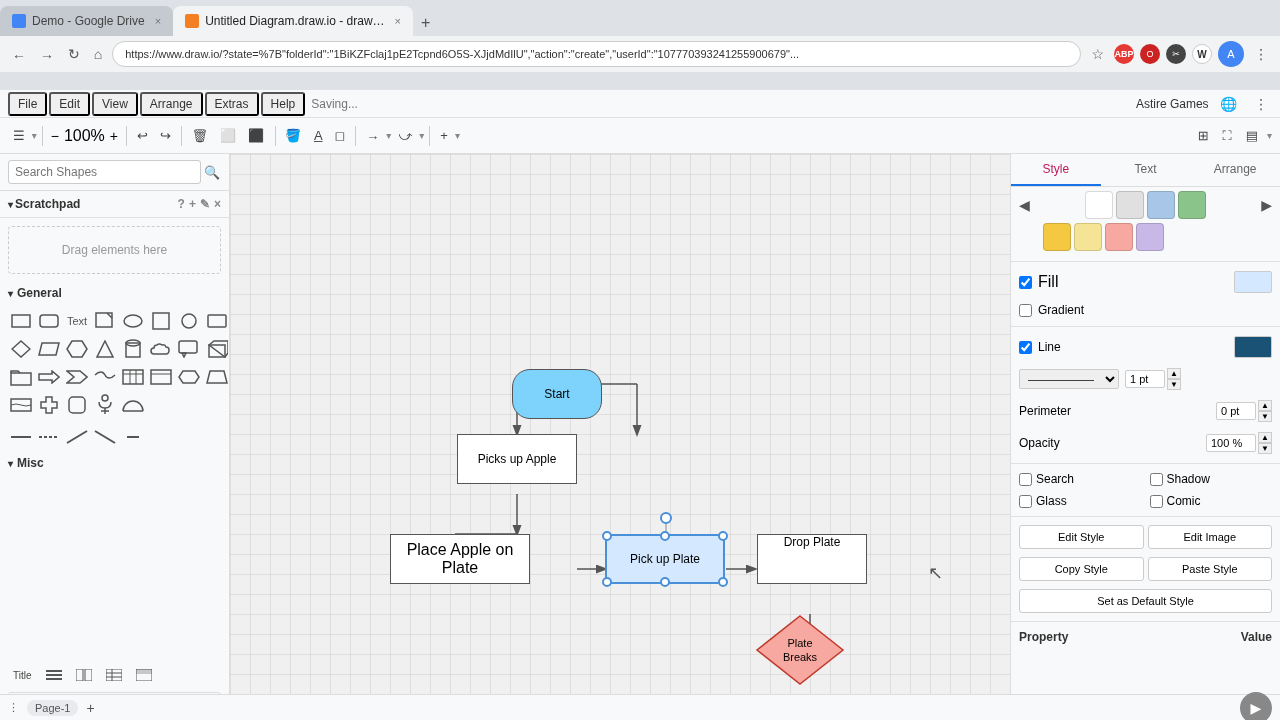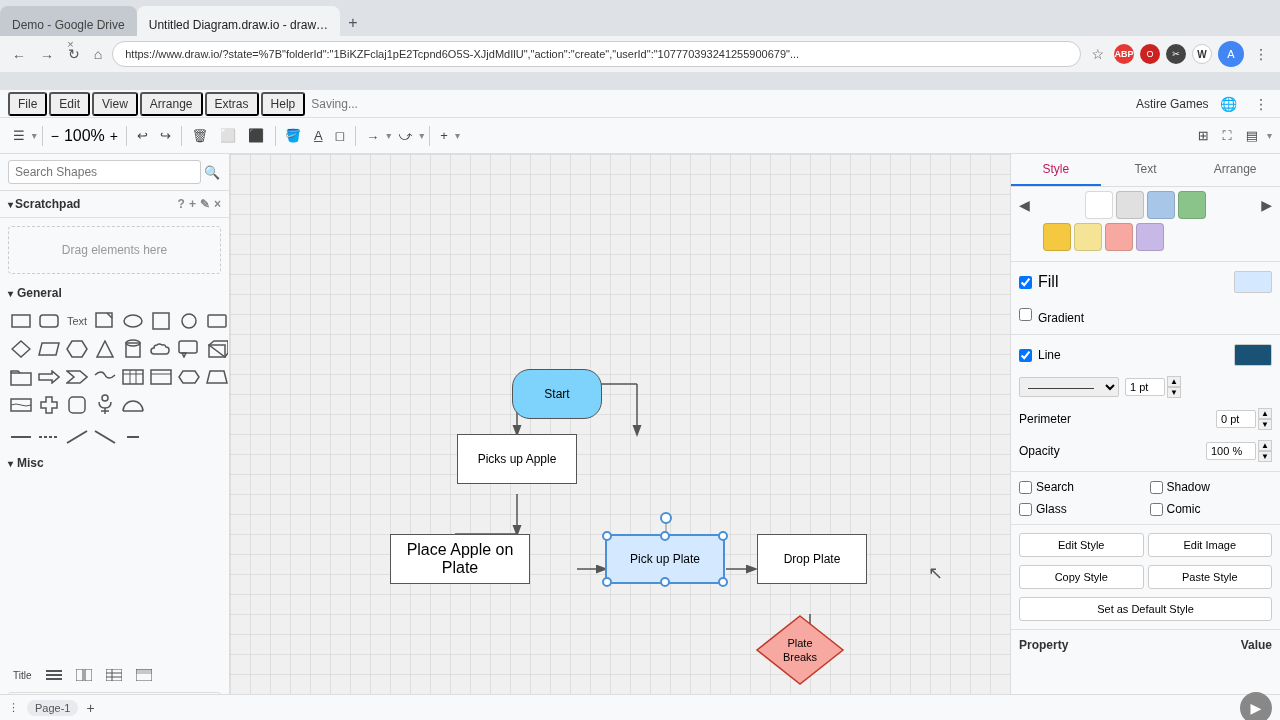--- a/index.html
+++ b/index.html
@@ -1,21 +1,21 @@
 <!DOCTYPE html>
 <html><head>
   <meta charset="utf-8">
   <style>
     * { box-sizing: border-box; margin: 0; padding: 0; }
     body { font-family: Arial, sans-serif; font-size: 12px; background: #fff; overflow: hidden; width: 1280px; height: 720px; }
 
     
     .browser-chrome { background: #dee1e6; height: 90px; }
     .tab-bar { display: flex; align-items: flex-end; padding: 6px 0 0 0; height: 36px; background: #dee1e6; }
-    .tab { display: flex; align-items: center; padding: 6px 12px; border-radius: 8px 8px 0 0; font-size: 12px; gap: 6px; cursor: pointer; height: 30px; flex-direction: column; }
+    .tab { display: flex; align-items: center; padding: 6px 12px; border-radius: 8px 8px 0 0; font-size: 12px; gap: 6px; cursor: pointer; height: 30px; }
     .tab.inactive { background: #c5c9d0; color: #444; }
     .tab.active { background: #f1f3f4; color: #222; }
     .tab-favicon { width: 14px; height: 14px; border-radius: 2px; }
     .tab-favicon.gdrive { background: #4285f4; }
     .tab-favicon.drawio { background: #f48024; }
     .tab-close { margin-left: 4px; color: #777; font-size: 11px; cursor: pointer; }
     .tab-new { background: none; border: none; padding: 4px 8px; cursor: pointer; font-size: 16px; color: #555; }
 
     .address-bar-row { display: flex; align-items: center; padding: 4px 8px; gap: 6px; height: 36px; background: #f1f3f4; }
     .nav-btn { background: none; border: none; cursor: pointer; font-size: 14px; color: #555; padding: 2px 4px; }
@@ -487,21 +487,21 @@
         <div style="position:absolute;left:-5px;top:-5px;width:10px;height:10px;background:#fff;border:2px solid #4a90d9;border-radius:50%;"></div>
         <div style="position:absolute;right:-5px;top:-5px;width:10px;height:10px;background:#fff;border:2px solid #4a90d9;border-radius:50%;"></div>
         <div style="position:absolute;left:-5px;bottom:-5px;width:10px;height:10px;background:#fff;border:2px solid #4a90d9;border-radius:50%;"></div>
         <div style="position:absolute;right:-5px;bottom:-5px;width:10px;height:10px;background:#fff;border:2px solid #4a90d9;border-radius:50%;"></div>
         <div style="position:absolute;left:50%;transform:translateX(-50%);top:-5px;width:10px;height:10px;background:#fff;border:2px solid #4a90d9;border-radius:50%;"></div>
         <div style="position:absolute;left:50%;transform:translateX(-50%);bottom:-5px;width:10px;height:10px;background:#fff;border:2px solid #4a90d9;border-radius:50%;"></div>
       </div>
 
       <div style="position:absolute;left:430px;top:358px;width:12px;height:12px;background:#fff;border:2px solid #4a90d9;border-radius:50%;cursor:crosshair;"></div>
 
-      <div style="position:absolute;left:527px;top:380px;width:110px;height:50px;background:#fff;border:1.5px solid #555;display:flex;align-items:center;justify-content:center;font-size:12px;text-align:center;">
+      <div style="position:absolute;left:527px;top:380px;width:110px;height:50px;background:#fff;border:1.5px solid #555;display:flex;align-items:flex-start;justify-content:center;font-size:12px;text-align:center;">
         <span>Drop Plate</span>
       </div>
 
       <div style="position:absolute;left:530px;top:464px;width:80px;height:64px;display:flex;align-items:center;justify-content:center;">
         <svg width="90" height="72" style="position:absolute;">
           <polygon points="45,2 88,36 45,70 2,36" fill="#f7a8a0" stroke="#c0392b" stroke-width="1.5"></polygon>
         </svg>
         <span style="position:relative;z-index:1;font-size:11px;text-align:center;line-height:1.3;">Plate<br>Breaks</span>
       </div>
 
@@ -537,21 +537,21 @@
       <div class="divider"></div>
 
       <div class="prop-row">
         <input type="checkbox" checked="" style="">
         <label style="font-size:16px;flex:1;">Fill</label>
         <div class="color-box" style="background:#d4e8ff;width:38px;height:22px;"></div>
       </div>
 
       <div class="prop-row">
         <input type="checkbox" style="">
-        <label style="font-size:12px;margin-top:8px;">Gradient</label>
+        <label style="font-size:12px;">Gradient</label>
       </div>
 
       <div class="divider"></div>
 
       <div class="prop-row">
         <input type="checkbox" checked="" style="">
         <label style="font-size:12px;flex:1;">Line</label>
         <div class="color-box" style="background:#1a5276;width:38px;height:22px;"></div>
       </div>
 

